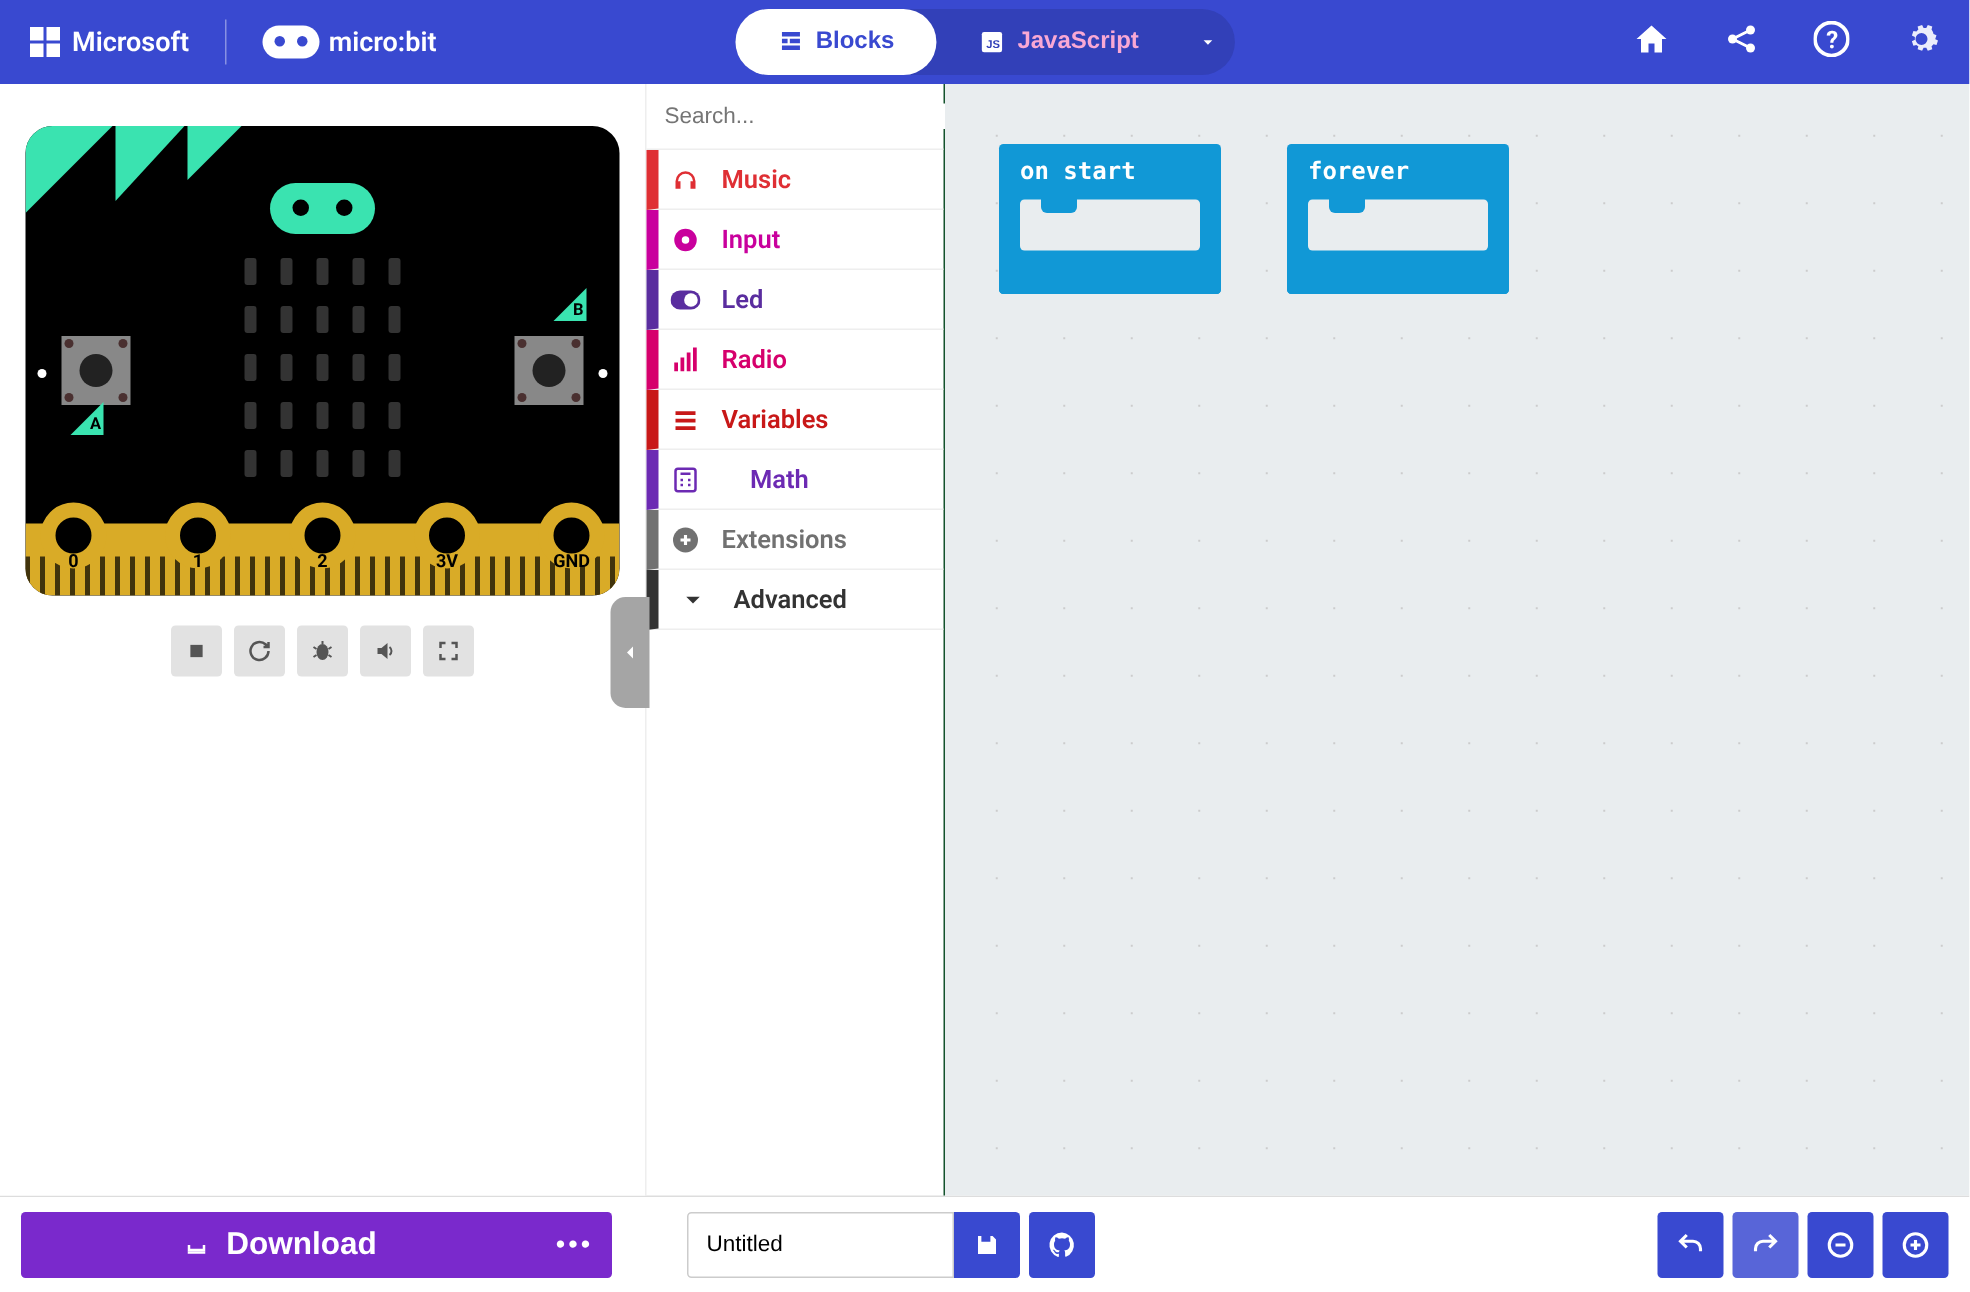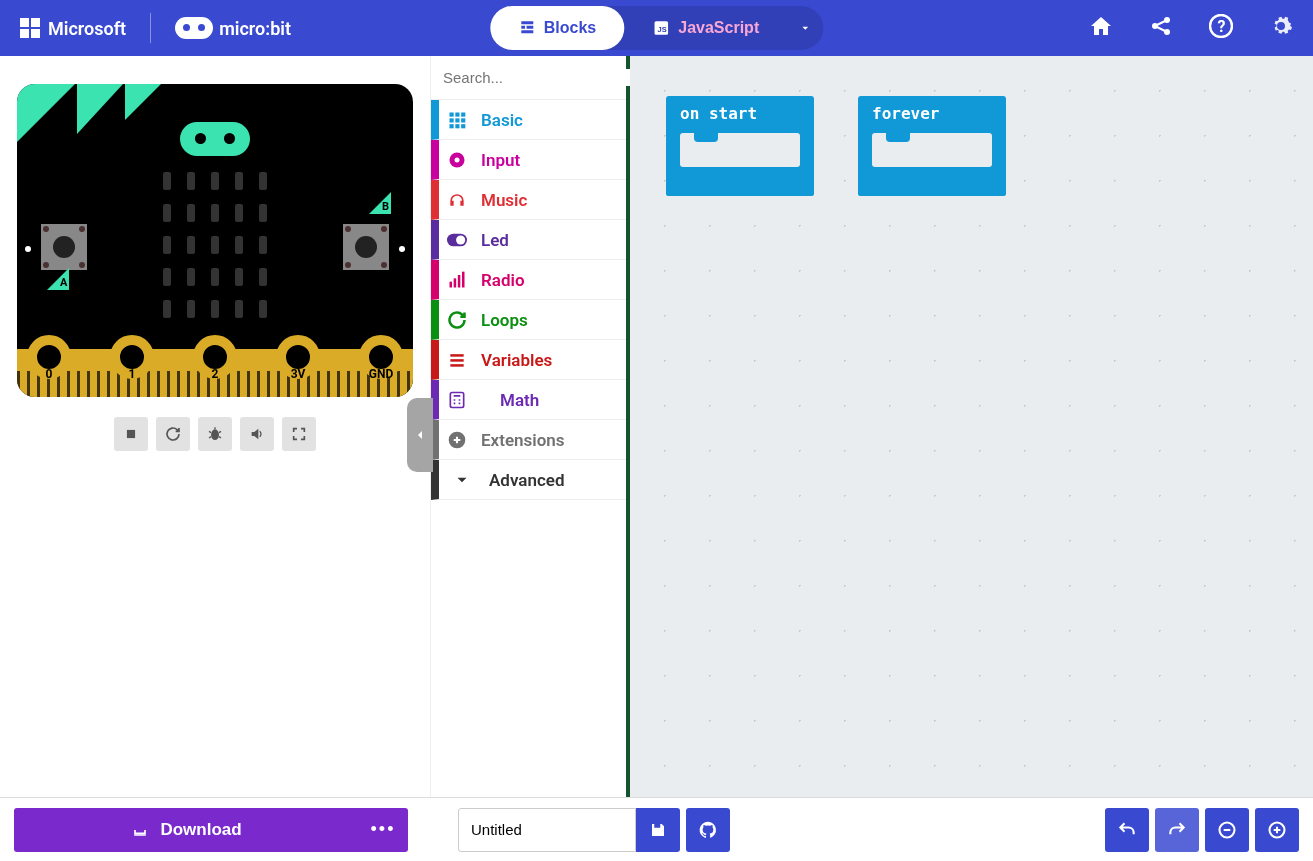--- a/index.html
+++ b/index.html
@@ -50,38 +50,38 @@
 .pin-hole { width:44px; height:44px; position:relative; top:-14px; }
 .pin-hole .ring{ width:44px; height:44px; border:10px solid #d9ab27; border-radius:50%; background:#000; }
 .pin-label{ position:absolute; bottom:-2px; left:50%; transform:translateX(-50%); font-size:12px; font-weight:700; }
 .edge-teeth { position:absolute; bottom:0; left:0; right:0; height:26px; background:repeating-linear-gradient(90deg,#000 0 3px,transparent 3px 10px); opacity:.7; pointer-events:none; }
 
 .sim-controls { display:flex; gap:8px; margin-top:20px; }
 .sim-btn { width:34px; height:34px; background:#e2e2e2; border:none; border-radius:3px; cursor:pointer; display:flex; align-items:center; justify-content:center; color:#555; }
 
 .collapse-tab { position:absolute; left:407px; top:398px; width:26px; height:74px; background:#a5a5a5; border-radius:10px 0 0 10px; display:flex; align-items:center; justify-content:center; z-index:4; cursor:pointer; }
 
-.toolbox { width:200px; border-left:1px solid #eee; border-right:4px solid #14532d; }
+.toolbox { width:200px; border-left:1px solid #eee; border-right:1px solid #14532d; }
 .search-row { height:44px; display:flex; align-items:center; padding:0 12px; border-bottom:1px solid #eee; }
 .search-input { flex:1; border:none; outline:none; font-size:15px; }
 .cat { height:40px; display:flex; align-items:center; gap:14px; padding-left:8px; border-left:8px solid; cursor:pointer; font-weight:600; font-size:17px; border-bottom:1px solid #eee; }
 .cat .cicon { width:20px; height:20px; display:flex; align-items:center; justify-content:center; }
 .cat.adv { border-left:8px solid #333; color:#333; font-weight:600; padding-left:14px; gap:18px; }
 
 .workspace { flex:1; background:#e9edef; position:relative; background-image:radial-gradient(circle,#ccc 1px,transparent 1px); background-size:45px 45px; background-position:12px 12px; }
 .block { position:absolute; background:#1198d6; border-radius:3px; padding:8px 14px 4px 14px; width:148px; height:100px; }
 .block-label { color:#fff; font-family:monospace; font-size:16px; font-weight:600; }
 .block-notch { width:120px; height:34px; background:#e9edef; border-radius:3px; margin-top:10px; position:relative; }
 .block-notch::before { content:''; position:absolute; top:-1px; left:14px; width:24px; height:10px; background:#1198d6; border-radius:0 0 4px 4px; }
 .block::after { content:''; position:absolute; left:0; bottom:0; width:148px; height:24px; background:#1198d6; border-radius:0 0 3px 3px; }
 .ws-scroll { position:absolute; bottom:12px; left:838px; right:14px; height:10px; background:#c7c7c7; border-radius:5px; }
 
 .footer { height:64px; border-top:1px solid #ddd; display:flex; align-items:center; padding:0 14px; gap:12px; }
 .dl-btn { height:44px; display:flex; align-items:center; }
-.dl-main { background:#7a29cc; color:#fff; border:none; height:44px; width:344px; border-radius:3px 0 0 3px; font-size:17px; font-weight:600; display:flex; align-items:center; justify-content:center; gap:10px; cursor:pointer; }
+.dl-main { background:#7a29cc; color:#fff; border:none; height:44px; width:344px; border-radius:3px 0 0 3px; font-size:21px; font-weight:600; display:flex; align-items:center; justify-content:center; gap:10px; cursor:pointer; }
 .dl-more { background:#7a29cc; color:#fff; border:none; height:44px; width:50px; border-radius:0 3px 3px 0; cursor:pointer; font-size:18px; display:flex; align-items:center; justify-content:center; letter-spacing:2px; }
 .name-row { display:flex; margin-left:38px; }
 .name-input { height:44px; width:178px; border:1px solid #ccc; border-radius:3px 0 0 3px; padding:0 12px; font-size:15px; outline:none; }
 .save-btn, .gh-btn { width:44px; height:44px; background:#3949d0; color:#fff; border:none; display:flex; align-items:center; justify-content:center; cursor:pointer; }
 .save-btn { border-radius:0 3px 3px 0; margin-right:6px; }
 .gh-btn { border-radius:3px; }
 .footer-right { margin-left:auto; display:flex; gap:6px; }
 .fbtn { width:44px; height:44px; border:none; border-radius:3px; color:#fff; display:flex; align-items:center; justify-content:center; cursor:pointer; }
 .undo{background:#3949d0;} .redo{background:#5865d8;} .zout{background:#3949d0;} .zin{background:#3949d0;}
 </style>
@@ -265,52 +265,36 @@
 
   <div class="toolbox">
     <div class="search-row">
       <input class="search-input" placeholder="Search..." style="">
       <svg width="18" height="18" viewBox="0 0 24 24" fill="#888">
           <circle cx="10" cy="10" r="7" fill="none" stroke="#888" stroke-width="2.5"></circle>
           <path d="M15 15l6 6" stroke="#888" stroke-width="2.5"></path>
         </svg>
     </div>
     <div id="categories">
-        <div class="cat" style="border-left-color: rgb(17, 152, 214); color: rgb(17, 152, 214);">
-          <span class="cicon" style="color:#1198d6;fill:#1198d6">
-            <svg width="20" height="20" viewBox="0 0 24 24">
-              <rect x="3" y="3" width="5" height="5"></rect>
-              <rect x="10" y="3" width="5" height="5"></rect>
-              <rect x="17" y="3" width="5" height="5"></rect>
-              <rect x="3" y="10" width="5" height="5"></rect>
-              <rect x="10" y="10" width="5" height="5"></rect>
-              <rect x="17" y="10" width="5" height="5"></rect>
-              <rect x="3" y="17" width="5" height="5"></rect>
-              <rect x="10" y="17" width="5" height="5"></rect>
-              <rect x="17" y="17" width="5" height="5"></rect>
-            </svg>
-          </span>
-          <span>Basic</span>
+        <div class="cat" style="border-left-color: rgb(223, 47, 52); color: rgb(223, 47, 52);">
+          <span class="cicon" style="color:#df2f34;fill:#df2f34">
+            <svg width="20" height="20" viewBox="0 0 24 24" fill="currentColor">
+              <path d="M4 13a8 8 0 0116 0v6h-4v-6h2a6 6 0 00-12 0h2v6H4z"></path>
+            </svg>
+          </span>
+          <span>Music</span>
         </div>
         <div class="cat" style="border-left-color: rgb(201, 0, 157); color: rgb(201, 0, 157);">
           <span class="cicon" style="color:#c9009d;fill:#c9009d">
             <svg width="20" height="20" viewBox="0 0 24 24">
               <circle cx="12" cy="12" r="9" fill="currentColor"></circle>
               <circle cx="12" cy="12" r="3" fill="#fff"></circle>
             </svg>
           </span>
           <span>Input</span>
-        </div>
-        <div class="cat" style="border-left-color: rgb(223, 47, 52); color: rgb(223, 47, 52);">
-          <span class="cicon" style="color:#df2f34;fill:#df2f34">
-            <svg width="20" height="20" viewBox="0 0 24 24" fill="currentColor">
-              <path d="M4 13a8 8 0 0116 0v6h-4v-6h2a6 6 0 00-12 0h2v6H4z"></path>
-            </svg>
-          </span>
-          <span>Music</span>
         </div>
         <div class="cat" style="border-left-color: rgb(90, 45, 159); color: rgb(90, 45, 159);">
           <span class="cicon" style="color:#5a2d9f;fill:#5a2d9f">
             <svg width="22" height="14" viewBox="0 0 22 14">
               <rect x="0" y="0" width="22" height="14" rx="7" fill="currentColor"></rect>
               <circle cx="15" cy="7" r="5" fill="#fff"></circle>
             </svg>
           </span>
           <span>Led</span>
         </div>
@@ -318,28 +302,20 @@
           <span class="cicon" style="color:#d6006c;fill:#d6006c">
             <svg width="20" height="20" viewBox="0 0 24 24" fill="currentColor">
               <rect x="3" y="14" width="3" height="7"></rect>
               <rect x="8" y="10" width="3" height="11"></rect>
               <rect x="13" y="6" width="3" height="15"></rect>
               <rect x="18" y="2" width="3" height="19"></rect>
             </svg>
           </span>
           <span>Radio</span>
         </div>
-        <div class="cat" style="border-left-color: rgb(11, 143, 16); color: rgb(11, 143, 16);">
-          <span class="cicon" style="color:#0b8f10;fill:#0b8f10">
-            <svg width="20" height="20" viewBox="0 0 24 24" fill="none" stroke="currentColor" stroke-width="3">
-              <path d="M21 12a9 9 0 11-3-6.7L21 8M21 3v5h-5"></path>
-            </svg>
-          </span>
-          <span>Loops</span>
-        </div>
         <div class="cat" style="border-left-color: rgb(200, 24, 24); color: rgb(200, 24, 24);">
           <span class="cicon" style="color:#c81818;fill:#c81818">
             <svg width="20" height="20" viewBox="0 0 24 24" fill="currentColor">
               <rect x="4" y="5" width="16" height="3"></rect>
               <rect x="4" y="11" width="16" height="3"></rect>
               <rect x="4" y="17" width="16" height="3"></rect>
             </svg>
           </span>
           <span>Variables</span>
         </div>

